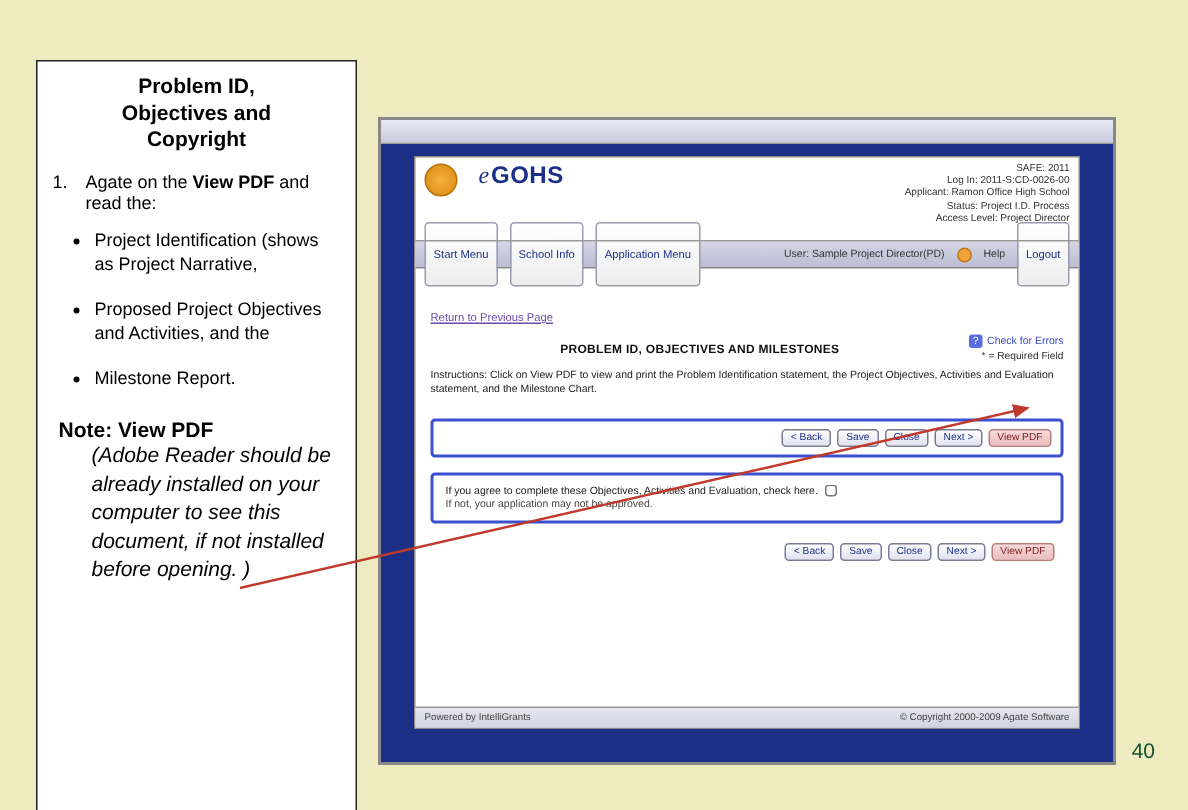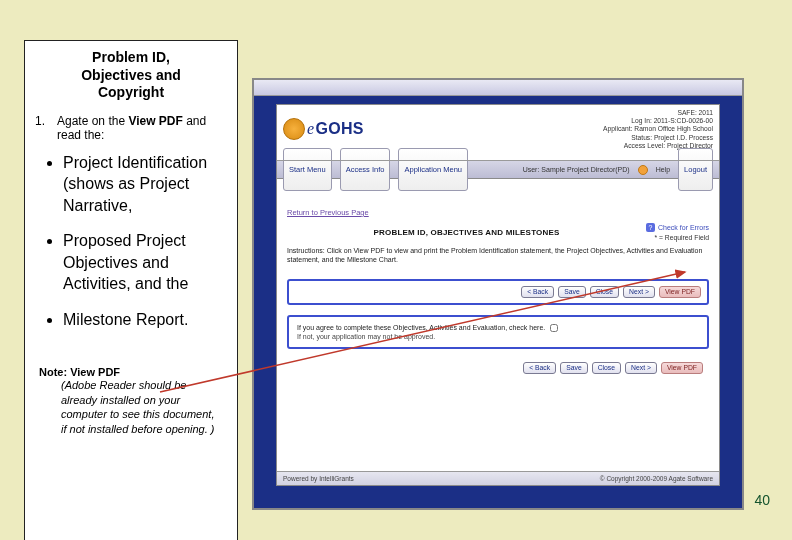--- a/index.html
+++ b/index.html
@@ -20,23 +20,23 @@
     font-weight: bold;
     font-size: 14px;
     line-height: 1.25;
     margin-bottom: 12px;
   }
   .step { font-size: 12px; display: flex; gap: 8px; margin-bottom: 10px; }
   .step-num { width: 14px; flex: 0 0 14px; }
   .step-body { flex: 1; }
   .step-body .lead { font-weight: normal; }
   .step-body .lead b { font-weight: bold; }
-  .bullets { list-style: disc; padding-left: 28px; margin-top: 10px; font-size: 16px; }
+  .bullets { list-style: disc; padding-left: 28px; margin-top: 10px; font-size: 12px; }
   .bullets li { margin-bottom: 14px; line-height: 1.35; }
-  .note { font-size: 11px; margin-top: 35px; padding-left: 4px; padding-right: 4px; }
+  .note { font-size: 14px; margin-top: 18px; padding-left: 4px; padding-right: 4px; }
   .note .note-body { font-style: italic; display: block; padding-left: 22px; line-height: 1.35; }
   .note b { font-style: normal; font-weight: bold; }
 
   
   .slidenum { position: absolute; right: 22px; bottom: 32px; font-size: 14px; color: #14532d; }
 
   
   .shot-outer {
     position: absolute;
     left: 252px; top: 78px;
@@ -63,21 +63,21 @@
   }
 
   
   .card-header {
     position: relative;
     height: 56px;
     border-bottom: 1px solid #9a9a9a;
     padding: 4px 6px 0 6px;
   }
   .logo-row { display: flex; justify-content: space-between; }
-  .logo { display: flex; align-items: center; gap: 2px; }
+  .logo { display: flex; gap: 14px; }
   .logo .circle { width: 22px; height: 22px; border-radius: 50%; background: radial-gradient(#f7b13d, #d88a12); border: 1px solid #b5710a; }
   .logo .brand { font-size: 16px; font-weight: bold; color: #1b2f86; letter-spacing: 0.3px; }
   .logo .brand .e { font-style: italic; font-weight: normal; font-family: 'Times New Roman', serif; margin-right: 1px; }
   .meta { text-align: right; font-size: 6.7px; color: #333; line-height: 1.22; }
 
   
   .navbar {
     height: 18px;
     background: linear-gradient(#d6d6e6, #bcbcd4);
     border-bottom: 1px solid #8a8a8a;
@@ -207,21 +207,21 @@
               <div>Applicant: Ramon Office High School</div>
               <div>Status: Project I.D. Process</div>
               <div>Access Level: Project Director</div>
             </div>
           </div>
         </div>
 
         <div class="navbar">
           <div class="nav-left">
             <span class="nav-chip">Start Menu</span>
-            <span class="nav-chip">Access Info</span>
+            <span class="nav-chip">School Info</span>
             <span class="nav-chip">Application Menu</span>
           </div>
           <div class="nav-right">
             <span class="nav-text">User: Sample Project Director(PD)</span>
             <span class="icon-circle"></span>
             <span class="nav-text">Help</span>
             <span class="nav-chip">Logout</span>
           </div>
         </div>
 

